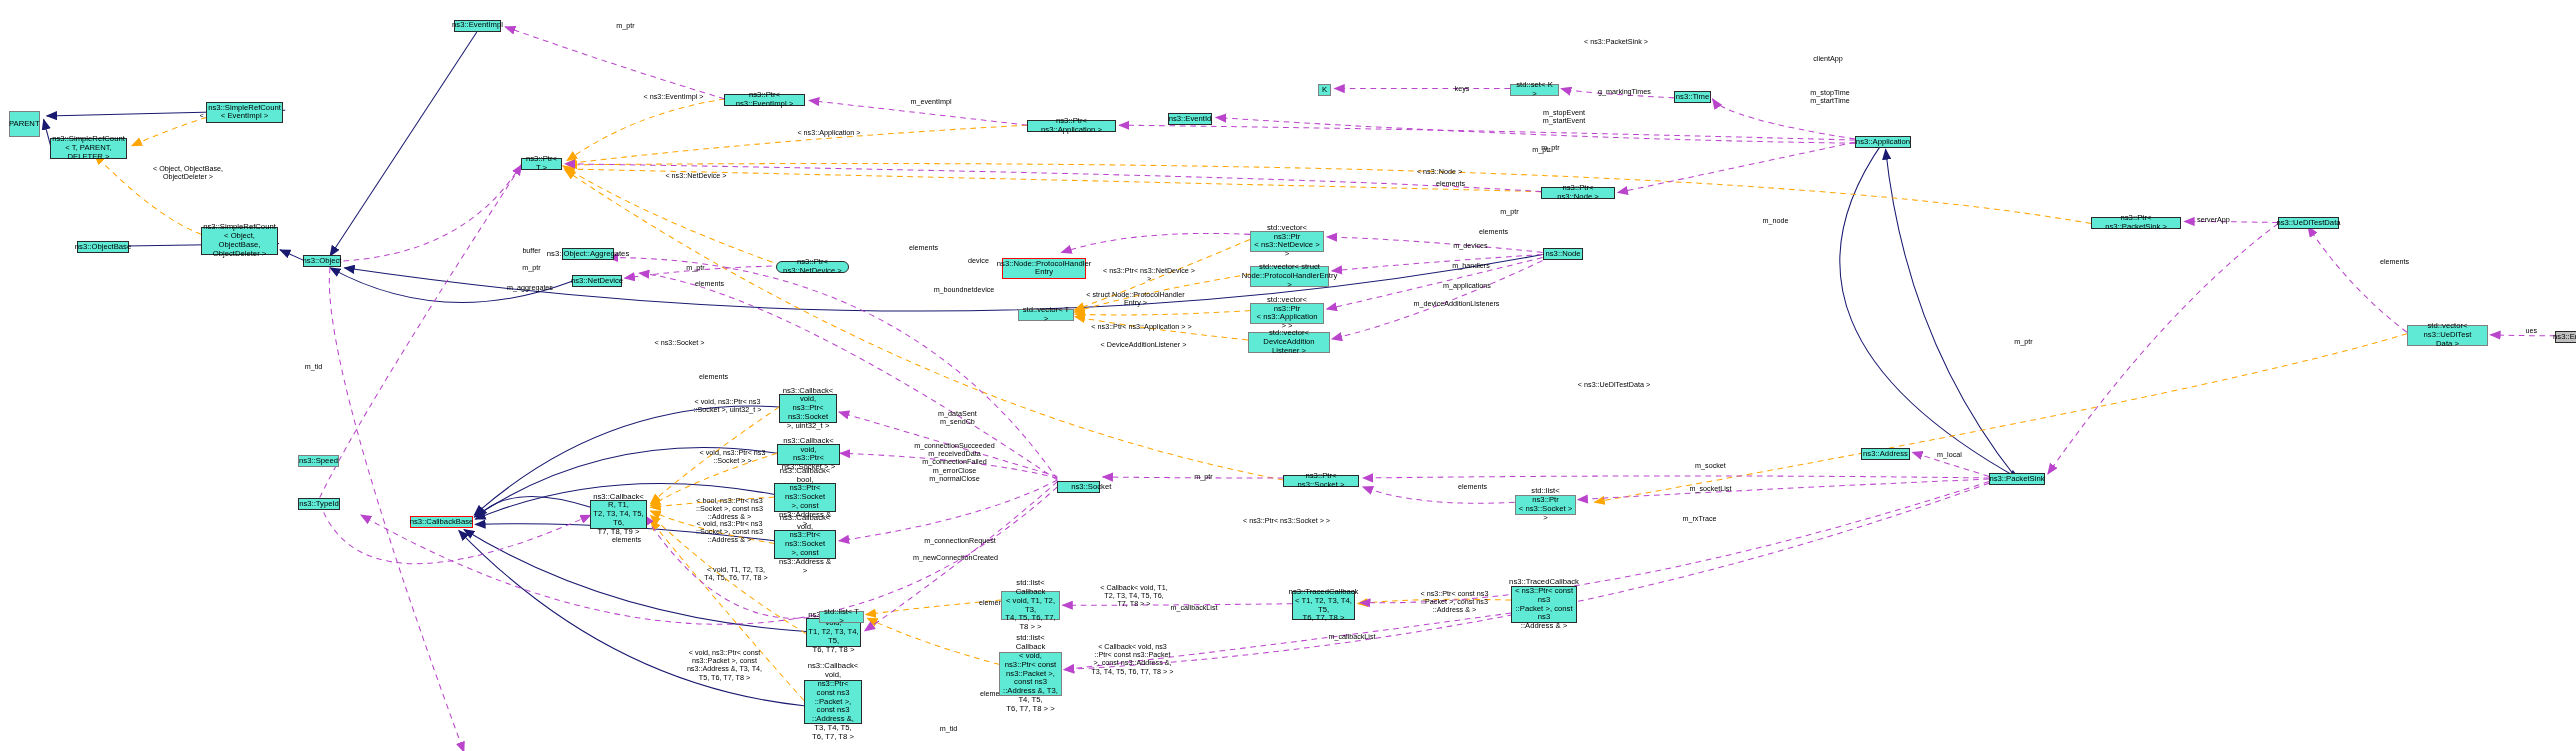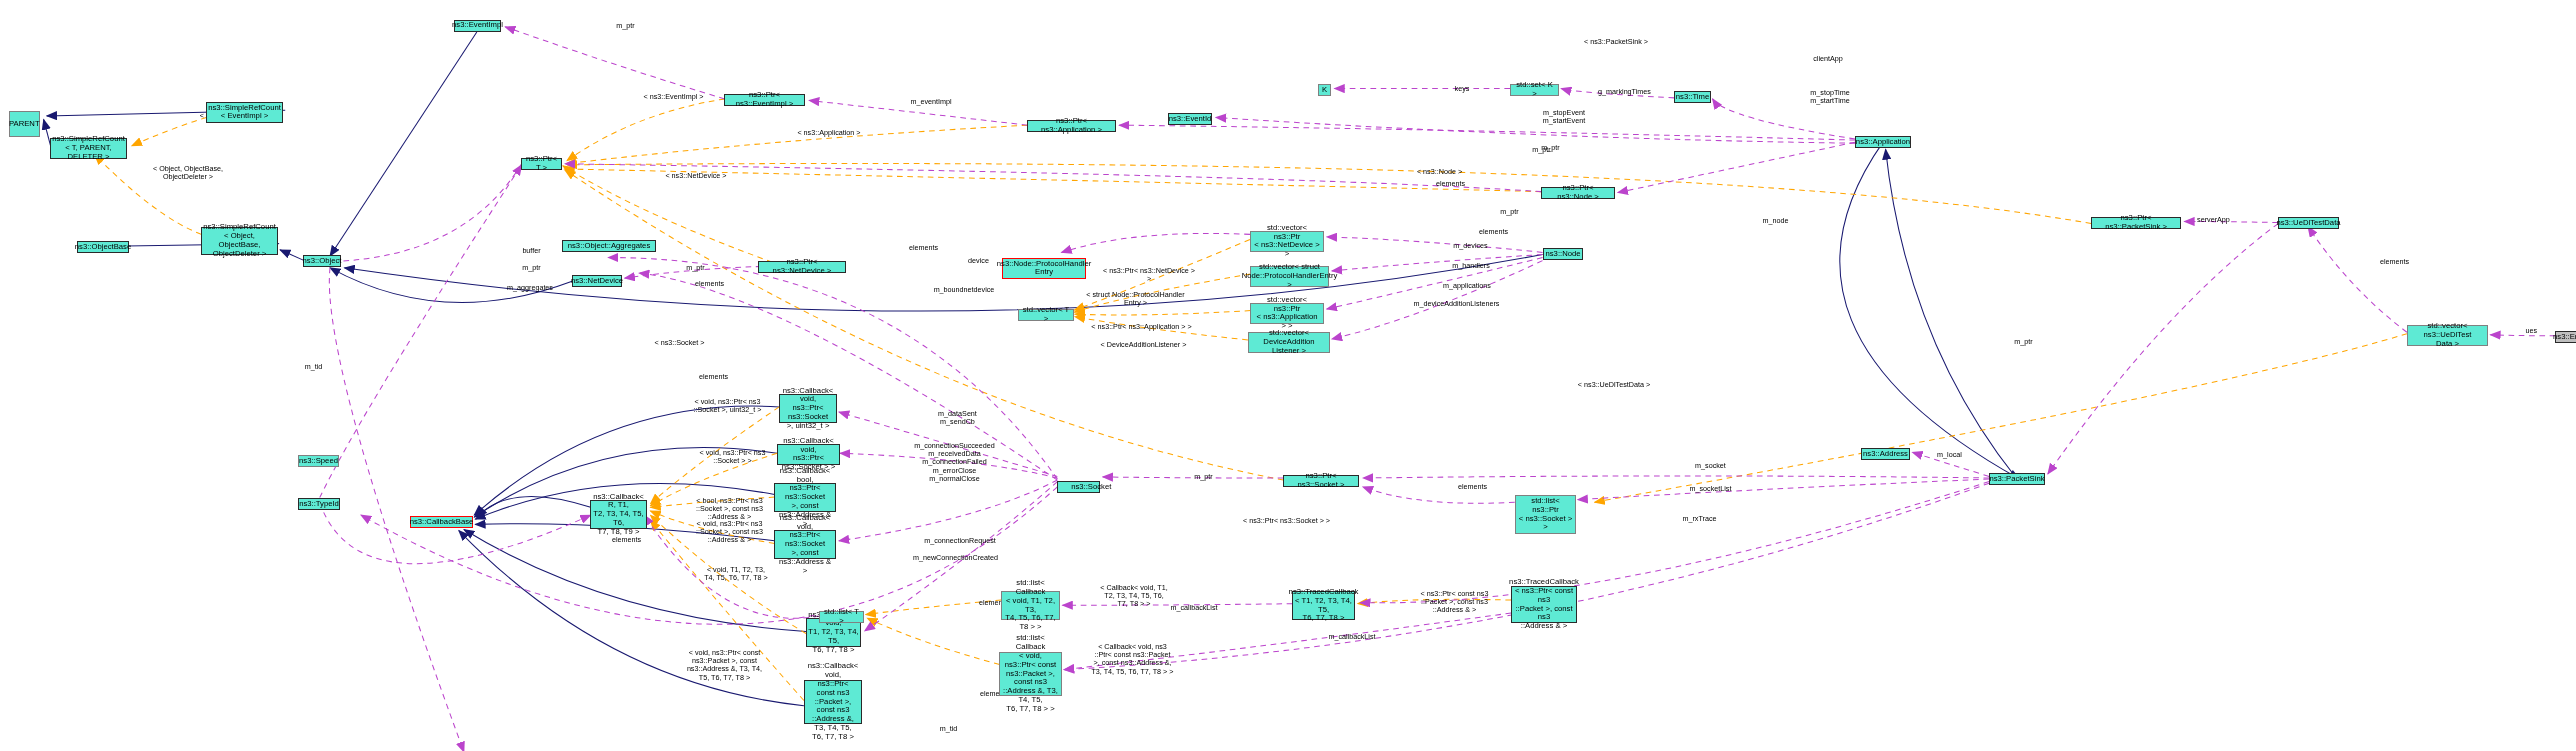--- a/index.html
+++ b/index.html
@@ -147,27 +147,27 @@
       <div class="node" style="left: 8.8px; top: 111px; width: 31px; height: 26px;">PARENT</div>
       <div class="node solid" style="left: 50px; top: 138px; width: 77px; height: 20.6px;">ns3::SimpleRefCount
 &lt; T, PARENT, DELETER &gt;</div>
       <div class="node solid" style="left: 206px; top: 102px; width: 77px; height: 20.6px;">ns3::SimpleRefCount
 &lt; EventImpl &gt;</div>
       <div class="node solid" style="left: 201px; top: 227px; width: 77px; height: 28px;">ns3::SimpleRefCount
 &lt; Object, ObjectBase,
 ObjectDeleter &gt;</div>
       <div class="node solid" style="left: 77px; top: 241px; width: 52px; height: 12.4px;">ns3::ObjectBase</div>
       <div class="node solid" style="left: 303px; top: 255px; width: 38px; height: 12.4px;">ns3::Object</div>
-      <div class="node solid" style="left: 562px; top: 240px; width: 94px; height: 12.4px;">ns3::Object::Aggregates</div>
+      <div class="node solid" style="left: 562px; top: 248px; width: 52px; height: 12.4px;">ns3::Object::Aggregates</div>
       <div class="node solid" style="left: 572px; top: 275px; width: 50px; height: 12.4px;">ns3::NetDevice</div>
       <div class="node solid" style="left: 454px; top: 19.6px; width: 47px; height: 12.4px;">ns3::EventImpl</div>
       <div class="node solid" style="left: 521px; top: 158px; width: 41px; height: 12.4px;">ns3::Ptr&lt; T &gt;</div>
       <div class="node solid" style="left: 724px; top: 94px; width: 81px; height: 12.4px;">ns3::Ptr&lt; ns3::EventImpl &gt;</div>
       <div class="node solid" style="left: 1027px; top: 120px; width: 89px; height: 12.4px;">ns3::Ptr&lt; ns3::Application &gt;</div>
-      <div class="node solid" style="left: 758px; top: 261px; width: 88px; height: 12.4px;">ns3::Ptr&lt; ns3::NetDevice &gt;</div>
+      <div class="node solid" style="left: 776px; top: 261px; width: 73px; height: 12.4px; border-radius: 6px;">ns3::Ptr&lt; ns3::NetDevice &gt;</div>
       <div class="node solid" style="left: 1541px; top: 187px; width: 74px; height: 12.4px;">ns3::Ptr&lt; ns3::Node &gt;</div>
       <div class="node solid" style="left: 1283px; top: 475px; width: 76px; height: 12.4px;">ns3::Ptr&lt; ns3::Socket &gt;</div>
       <div class="node solid" style="left: 2091px; top: 217px; width: 90px; height: 12.4px;">ns3::Ptr&lt; ns3::PacketSink &gt;</div>
       <div class="node solid" style="left: 1168px; top: 113px; width: 44px; height: 12.4px;">ns3::EventId</div>
       <div class="node solid" style="left: 1674px; top: 91px; width: 37px; height: 12.4px;">ns3::Time</div>
       <div class="node" style="left: 1510px; top: 84px; width: 49px; height: 12.4px;">std::set&lt; K &gt;</div>
       <div class="node" style="left: 1318px; top: 84px; width: 13px; height: 12.4px;">K</div>
       <div class="node solid" style="left: 1855px; top: 136px; width: 56px; height: 12.4px;">ns3::Application</div>
       <div class="node solid" style="left: 1543px; top: 248px; width: 40px; height: 12.4px;">ns3::Node</div>
       <div class="node red" style="left: 982px; top: 258px; width: 84px; height: 20.6px; margin-left: 20px;">ns3::Node::ProtocolHandler
@@ -215,21 +215,21 @@
 ::Address &amp;, T3, T4, T5,
 T6, T7, T8 &gt; &gt;</div>
       <div class="node solid" style="left: 1292px; top: 591px; width: 63px; height: 29px;">ns3::TracedCallback
 &lt; T1, T2, T3, T4, T5,
 T6, T7, T8 &gt;</div>
       <div class="node solid" style="left: 1511px; top: 586px; width: 66px; height: 37px;">ns3::TracedCallback
 &lt; ns3::Ptr&lt; const ns3
 ::Packet &gt;, const ns3
 ::Address &amp; &gt;</div>
       <div class="node solid" style="left: 1057px; top: 481px; width: 43px; height: 12.4px; padding-left: 28px;">ns3::Socket</div>
-      <div class="node" style="left: 1515px; top: 495px; width: 61px; height: 39px;">std::list&lt; ns3::Ptr
+      <div class="node" style="left: 1515px; top: 495px; width: 61px; height: 20px;">std::list&lt; ns3::Ptr
 &lt; ns3::Socket &gt; &gt;</div>
       <div class="node solid" style="left: 1861px; top: 448px; width: 49px; height: 12.4px;">ns3::Address</div>
       <div class="node solid" style="left: 1989px; top: 473px; width: 56px; height: 12.4px;">ns3::PacketSink</div>
       <div class="node solid" style="left: 2278px; top: 217px; width: 61px; height: 12.4px;">ns3::UeDlTestData</div>
       <div class="node" style="left: 2407px; top: 325px; width: 81px; height: 20.6px;">std::vector&lt; ns3::UeDlTest
 Data &gt;</div>
       <div class="node hl" style="left: 2555px; top: 331px; width: 64px; height: 12.4px;">ns3::EnbDlTestData</div>
       <div class="node" style="left: 298px; top: 455px; width: 41px; height: 12.4px;">ns3::Speed</div>
     </div>
   <div id="labels-layer">

